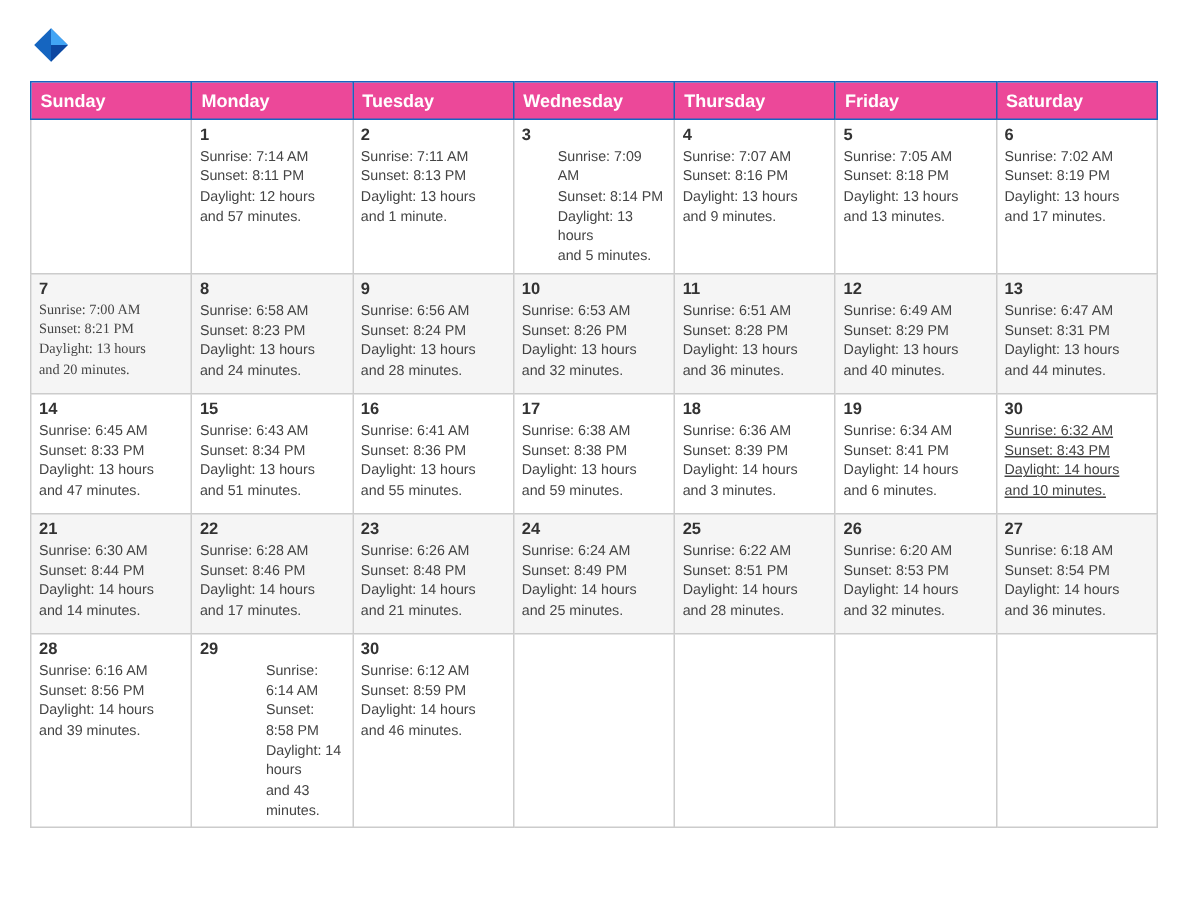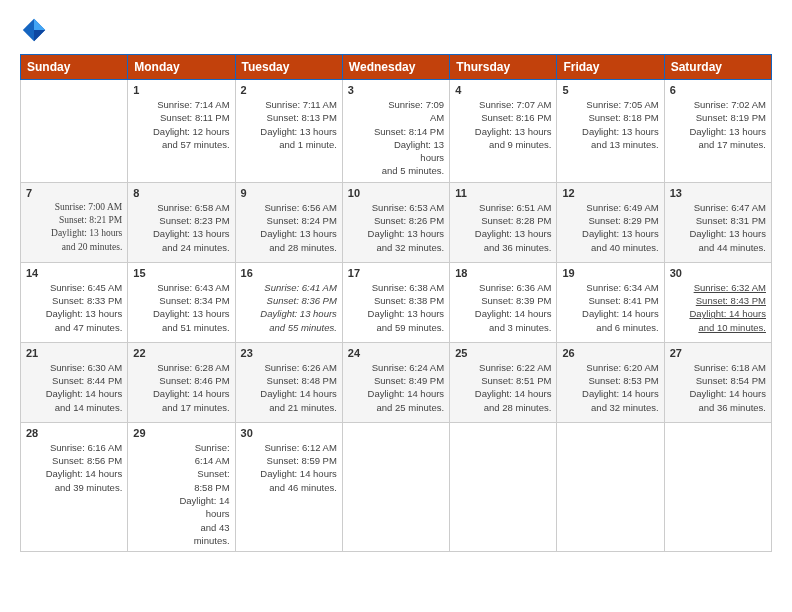--- a/index.html
+++ b/index.html
@@ -83,33 +83,32 @@
       font-weight: bold;
       font-size: 11px;
       color: #333;
       display: block;
       margin-bottom: 2px;
     }
     .day-info {
       font-size: 9.5px;
       color: #444;
       line-height: 1.4;
-      text-align: right;
     }
     .empty-cell {
       background: #f9f9f9;
     }
     tr:nth-child(even) td {
       background-color: #f5f5f5;
     }
     tr:nth-child(odd) td {
       background-color: #ffffff;
     }
     .calendar thead tr th {
-      background-color: #c2410c;
+      background-color: #ec4899;
     }
   </style>
 </head>
 <body>
 
 <div class="page">
   <div class="header">
     <div class="logo">
       <svg class="logo-icon" viewBox="0 0 40 40">
         <polygon points="20,4 36,20 20,36 4,20" fill="#1565c0"></polygon>
@@ -246,21 +245,21 @@
           </td>
           <td>
             <span class="day-num">15</span>
             <div class="day-info" style="white-space: pre-line;">Sunrise: 6:43 AM
 Sunset: 8:34 PM
 Daylight: 13 hours
 and 51 minutes.</div>
           </td>
           <td>
             <span class="day-num">16</span>
-            <div class="day-info" style="white-space: pre-line; font-style: italic;">Sunrise: 6:41 AM
+            <div class="day-info" style="white-space: pre-line;">Sunrise: 6:41 AM
 Sunset: 8:36 PM
 Daylight: 13 hours
 and 55 minutes.</div>
           </td>
           <td>
             <span class="day-num">17</span>
             <div class="day-info" style="white-space: pre-line;">Sunrise: 6:38 AM
 Sunset: 8:38 PM
 Daylight: 13 hours
 and 59 minutes.</div>

